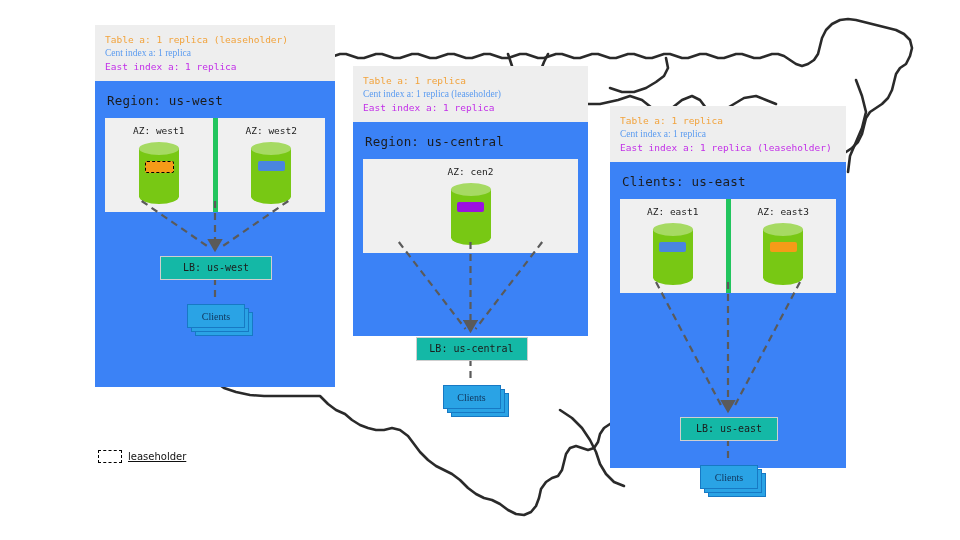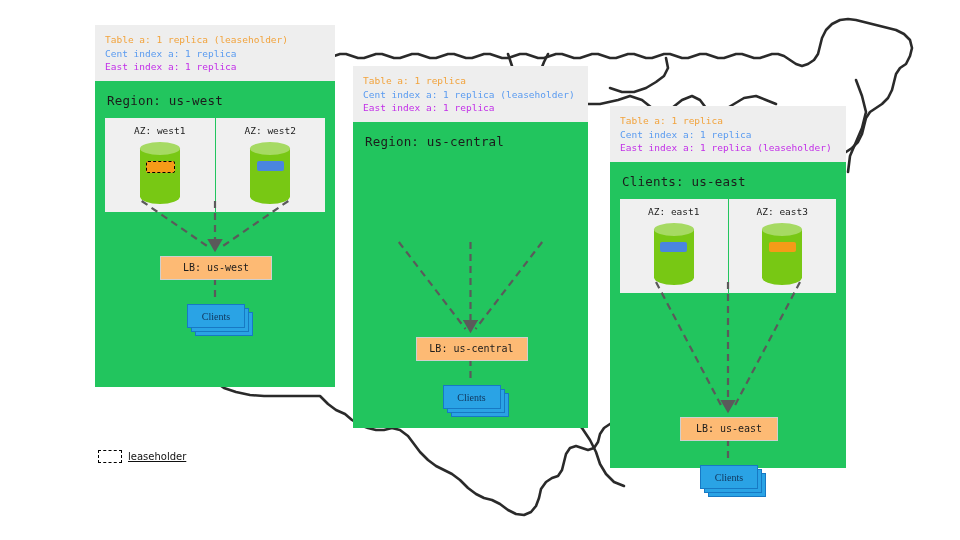--- a/index.html
+++ b/index.html
@@ -20,60 +20,60 @@
   .legend-box{
     background:#eeeeee;
     padding:8px 10px 7px 10px;
     font-size:9.5px;
     line-height:13.5px;
     letter-spacing:0px;
     white-space:nowrap;
   }
   .legend-box .ln{display:block;}
   .c-table{color:#f2a33c;}
-  .c-cent{color:#5a9bf0;}
+  .c-cent{color:#5a9bf0;font-family:Liberation Serif, serif;}
   .c-east{color:#c22ee8;}
 
-  .region-body{background:#22c55e;padding:0;}
+  .region-body{background:#3b82f6;padding:0;}
   .region-title{
     font-size:12.5px;color:#1c1c1c;
     padding:12px 0 10px 12px;
     letter-spacing:0.2px;
   }
   .az-row{
     background:#f0f0f0;
     margin:0 10px;
     display:flex;
   }
   .az-cell{
     flex:1;
     padding:7px 0 8px 0;
     text-align:center;
-    border-right:1px solid #22c55e;
+    border-right:5px solid #22c55e;
     position:relative;
   }
   .az-cell:last-child{border-right:none;}
   .az-label{font-size:9.5px;color:#1c1c1c;display:block;margin-bottom:6px;}
 
   
   .cyl{position:relative;margin:0 auto;}
   .cyl-body{position:absolute;left:0;border-radius:0 0 50% 50%/0 0 14% 14%;background:#78c814;}
   .cyl-top{position:absolute;left:0;top:0;border-radius:50%;background:#a6da63;}
   .blk{position:absolute;border-radius:2px;}
   .blk.lease{border:1.8px dashed #000;}
   .orange{background:#f59b18;}
   .blue{background:#4a85e0;}
   .purple{background:#9b0fe0;}
 
   
   .conn{position:absolute;z-index:3;pointer-events:none;}
 
   .lb-box{
     position:absolute;z-index:4;
-    background:#fdba74;
+    background:#14b8a6;
     border:1px solid #cfcfcf;
     font-size:10px;color:#1c1c1c;
     text-align:center;
     line-height:1;
     display:flex;align-items:center;justify-content:center;
   }
   .clients{
     position:absolute;z-index:4;font-family:Liberation Serif, serif;
   }
   .clients .card{
@@ -186,23 +186,31 @@
             </div>
           </div>
         </div>
       </div>
       <div class="region" style="left: 353px; top: 66px; width: 235px;">
         <div class="legend-box">
           <span class="ln c-table">Table a: 1 replica</span>
           <span class="ln c-cent">Cent index a: 1 replica (leaseholder)</span>
           <span class="ln c-east">East index a: 1 replica</span>
         </div>
-        <div class="region-body" style="height: 306px; position: relative;">
+        <div class="region-body" style="height: 214px; position: relative;">
           <div class="region-title">Region: us-central</div>
           <div class="az-row">
+            <div class="az-cell">
+              <span class="az-label">AZ: cen2</span>
+              <div class="cyl" style="width: 40px; height: 62px;">
+                <div class="cyl-body" style="top: 6.5px; width: 40px; height: 55.5px;"></div>
+                <div class="cyl-top" style="width: 40px; height: 13px;"></div>
+                <div class="blk purple" style="left: 6.4px; top: 19px; width: 27.2px; height: 10px;"></div>
+              </div>
+            </div>
           </div>
         </div>
       </div>
       <div class="region" style="left: 610px; top: 106px; width: 236px;">
         <div class="legend-box">
           <span class="ln c-table">Table a: 1 replica</span>
           <span class="ln c-cent">Cent index a: 1 replica</span>
           <span class="ln c-east">East index a: 1 replica (leaseholder)</span>
         </div>
         <div class="region-body" style="height: 306px; position: relative;">

